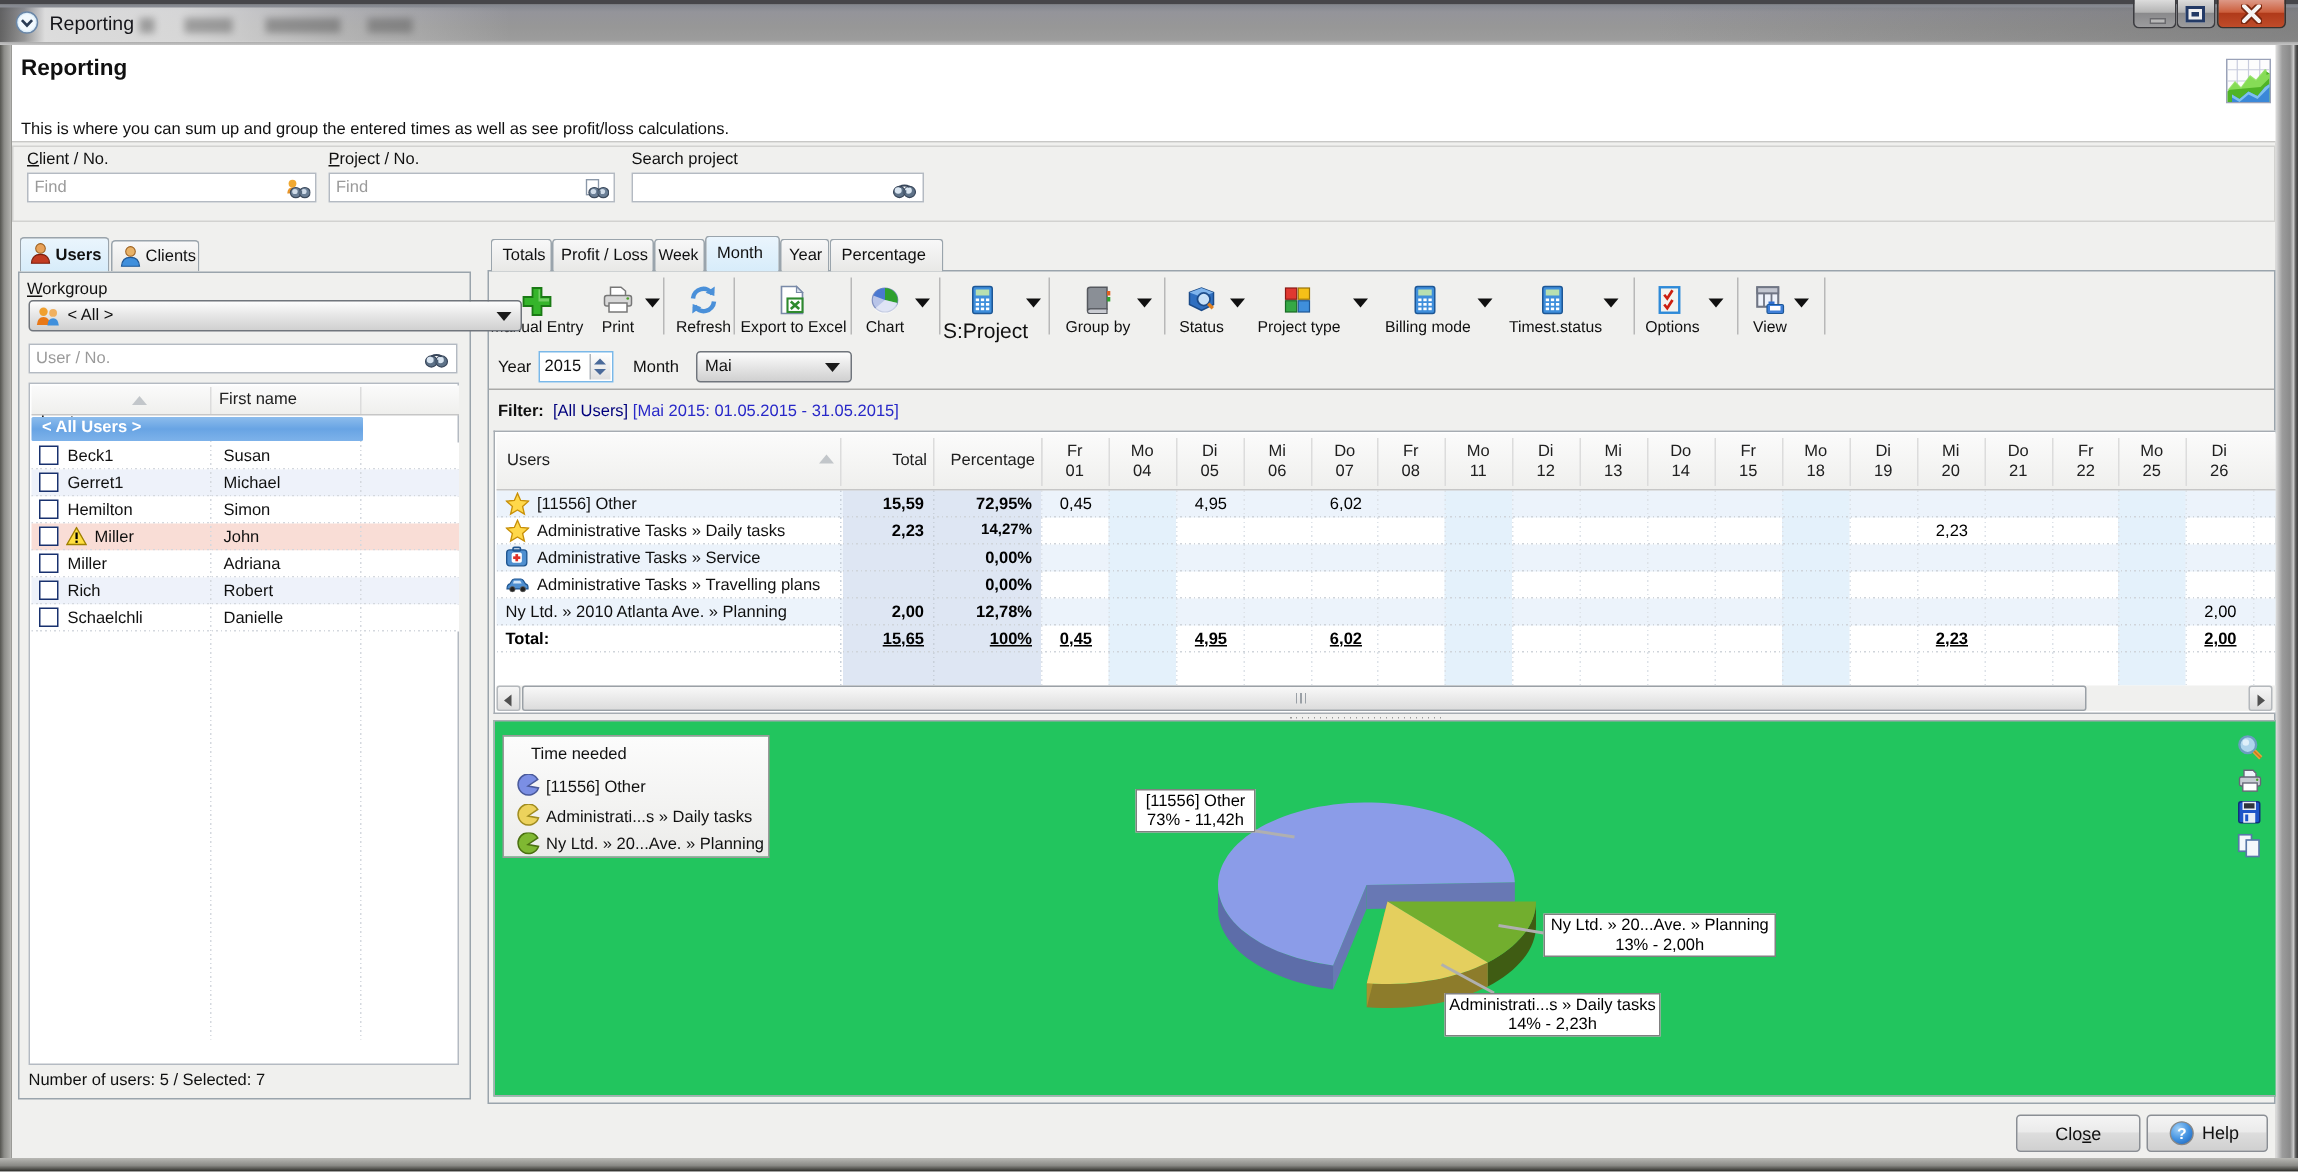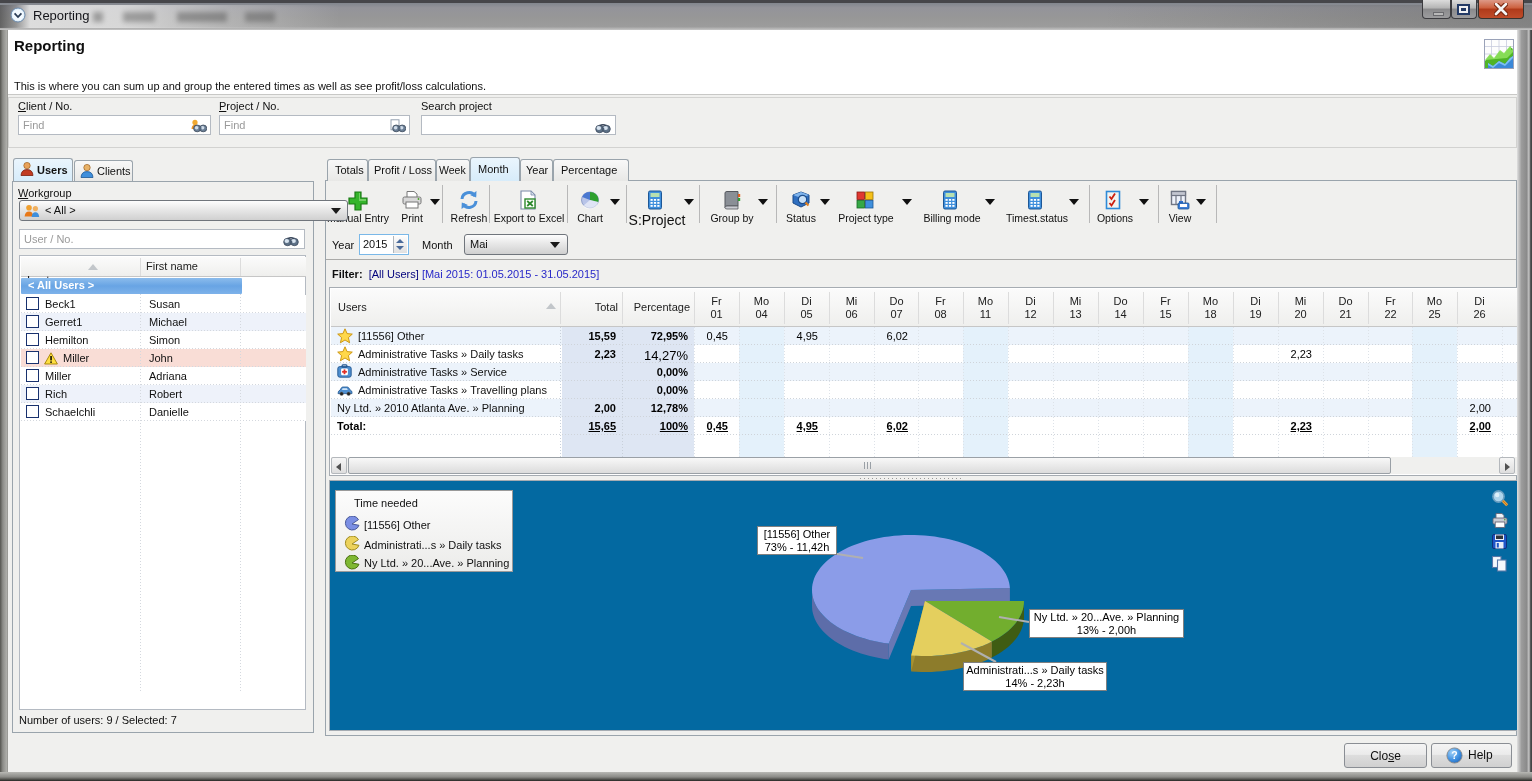--- a/index.html
+++ b/index.html
@@ -184,21 +184,21 @@
 <div style="position:absolute;left:129px;top:132px;font-size:11px;color:#101010">Robert</div>
 <div style="position:absolute;left:1px;top:146px;width:285px;height:1px;background-image:repeating-linear-gradient(90deg,#d4d8de 0 1px,transparent 1px 3px)"></div>
 <div style="position:absolute;left:1px;top:147px;width:285px;height:18px;background:#ffffff"></div>
 <div style="position:absolute;left:6px;top:149px;width:13px;height:13px;background:#fff;border:1px solid #18316e"></div>
 <div style="position:absolute;left:25px;top:150px;font-size:11px;color:#101010">Schaelchli</div>
 <div style="position:absolute;left:129px;top:150px;font-size:11px;color:#101010">Danielle</div>
 <div style="position:absolute;left:1px;top:164px;width:285px;height:1px;background-image:repeating-linear-gradient(90deg,#d4d8de 0 1px,transparent 1px 3px)"></div>
   <div style="position:absolute;left:120px;top:38px;width:1px;height:399px;background-image:repeating-linear-gradient(#d4d8de 0 1px,transparent 1px 3px)"></div>
   <div style="position:absolute;left:220px;top:38px;width:1px;height:399px;background-image:repeating-linear-gradient(#d4d8de 0 1px,transparent 1px 3px)"></div>
 </div>
-<div class="abs" style="left:19px;top:714px;font-size:11px;color:#101010;z-index:3">Number of users: 9 / Selected: 7</div>
+<div class="abs" style="left:19px;top:714px;font-size:11px;color:#101010;z-index:3">Number of users: 5 / Selected: 7</div>
 
 <div class="abs" style="left:325px;top:180px;width:1192px;height:556px;background:#f0f0ee;border:1px solid #9aa4ac"></div>
 
 <div class="abs" style="left:327px;top:159px;width:41px;height:22px;background:linear-gradient(#f8f8f8,#e8e8e6);border:1px solid #9aa4ac;border-bottom:none;border-radius:3px 3px 0 0"></div>
 <div class="abs" style="left:335px;top:164px;font-size:11px;color:#101010">Totals</div>
 <div class="abs" style="left:368px;top:159px;width:68px;height:22px;background:linear-gradient(#f8f8f8,#e8e8e6);border:1px solid #9aa4ac;border-bottom:none;border-radius:3px 3px 0 0"></div>
 <div class="abs" style="left:374px;top:164px;font-size:11px;color:#101010">Profit / Loss</div>
 <div class="abs" style="left:436px;top:159px;width:34px;height:22px;background:linear-gradient(#f8f8f8,#e8e8e6);border:1px solid #9aa4ac;border-bottom:none;border-radius:3px 3px 0 0"></div>
 <div class="abs" style="left:439px;top:164px;font-size:10.5px;color:#101010">Week</div>
 <div class="abs" style="left:470px;top:157px;width:50px;height:24px;background:linear-gradient(#eaf5fd,#d7ecfa);border:1px solid #9aa4ac;border-bottom:none;border-radius:3px 3px 0 0;z-index:2"></div>
@@ -445,21 +445,21 @@
 <div style="position:absolute;left:294px;top:42px;width:64px;text-align:right;font-size:11px;font-weight:bold">72,95%</div>
 <div style="position:absolute;left:364px;top:42px;width:34px;text-align:right;font-size:11px">0,45</div>
 <div style="position:absolute;left:454px;top:42px;width:34px;text-align:right;font-size:11px">4,95</div>
 <div style="position:absolute;left:544px;top:42px;width:34px;text-align:right;font-size:11px">6,02</div>
 <div style="position:absolute;left:1px;top:56px;width:1186px;height:1px;background-image:repeating-linear-gradient(90deg,#cfd4da 0 1px,transparent 1px 3px)"></div>
 <div style="position:absolute;left:7px;top:58px;width:16px;height:16px"><svg width="16" height="16" viewBox="0 0 16 16" style="">
 <path d="M8,0.8 L10.1,5.6 L15.3,6.1 L11.4,9.6 L12.6,14.8 L8,12 L3.4,14.8 L4.6,9.6 L0.7,6.1 L5.9,5.6 Z" fill="#ffd84a" stroke="#c89008" stroke-width="0.9"></path>
 </svg></div>
 <div style="position:absolute;left:28px;top:60px;font-size:11px;color:#101010;white-space:nowrap">Administrative Tasks&nbsp;»&nbsp;Daily tasks</div>
 <div style="position:absolute;left:232px;top:60px;width:54px;text-align:right;font-size:11px;font-weight:bold">2,23</div>
-<div style="position:absolute;left:294px;top:60px;width:64px;text-align:right;font-size:13px;font-weight:normal">14,27%</div>
+<div style="position:absolute;left:294px;top:60px;width:64px;text-align:right;font-size:10px;font-weight:bold">14,27%</div>
 <div style="position:absolute;left:948px;top:60px;width:34px;text-align:right;font-size:11px">2,23</div>
 <div style="position:absolute;left:1px;top:74px;width:1186px;height:1px;background-image:repeating-linear-gradient(90deg,#cfd4da 0 1px,transparent 1px 3px)"></div>
 <div style="position:absolute;left:7px;top:76px;width:16px;height:16px"><svg width="15" height="14" viewBox="0 0 15 14" style="">
 <rect x="0.8" y="2.6" width="13.4" height="10.6" rx="2" fill="#4f8fd0" stroke="#1f5590" stroke-width="0.9"></rect>
 <rect x="5" y="0.9" width="5" height="2.4" rx="1" fill="none" stroke="#1f5590" stroke-width="1.1"></rect>
 <rect x="4.1" y="4.4" width="6.8" height="6.8" rx="1.2" fill="#fff"></rect>
 <rect x="6.6" y="5.4" width="1.8" height="4.8" fill="#e03028"></rect>
 <rect x="5.1" y="6.9" width="4.8" height="1.8" fill="#e03028"></rect>
 </svg></div>
 <div style="position:absolute;left:28px;top:78px;font-size:11px;color:#101010;white-space:nowrap">Administrative Tasks&nbsp;»&nbsp;Service</div>
@@ -494,21 +494,21 @@
   <span style="position:absolute;left:5px;top:6px;width:0;height:0;border-top:4px solid transparent;border-bottom:4px solid transparent;border-right:5px solid #505050"></span>
   <span style="position:absolute;left:17px;top:0;width:1043px;height:17px;background:linear-gradient(#f8f8f8,#dcdcdc);border:1px solid #9aa0a6;border-radius:2px"></span>
   <span style="position:absolute;left:533px;top:5px;width:8px;height:7px;background-image:repeating-linear-gradient(90deg,#9aa0a6 0 1px,transparent 1px 3px)"></span>
   <span style="position:absolute;right:2px;top:0;width:16px;height:17px;background:linear-gradient(#f6f6f6,#dedede);border:1px solid #b4b8bc;border-radius:2px"></span>
   <span style="position:absolute;right:7px;top:6px;width:0;height:0;border-top:4px solid transparent;border-bottom:4px solid transparent;border-left:5px solid #505050"></span>
 </div>
 </div>
 
 <div class="abs" style="left:860px;top:478px;width:104px;height:1px;background-image:repeating-linear-gradient(90deg,#9a9a9a 0 1px,transparent 1px 4px)"></div>
 
-<div class="abs" style="left:329px;top:480px;width:1188px;height:251px;background:#0369a1;border:1px solid #a6acb2;border-right:none">
+<div class="abs" style="left:329px;top:480px;width:1188px;height:251px;background:#22c55e;border:1px solid #a6acb2;border-right:none">
 <svg width="1188" height="251" viewBox="0 0 1188 251" style="position:absolute;left:0;top:0">
 <path d="M558.7,162.6 L553.9,161.9 L549.1,161.1 L544.4,160.1 L539.9,159.0 L535.4,157.8 L531.0,156.5 L526.8,155.0 L522.7,153.4 L518.7,151.7 L514.9,149.9 L511.3,148.0 L507.8,146.0 L504.5,143.9 L501.5,141.8 L498.6,139.5 L495.9,137.1 L493.5,134.7 L491.3,132.2 L489.3,129.7 L487.5,127.1 L486.0,124.5 L484.7,121.8 L483.7,119.1 L482.9,116.3 L482.3,113.6 L482.1,110.8 L482.0,108.0 L482.0,124.0 L482.1,126.8 L482.3,129.6 L482.9,132.3 L483.7,135.1 L484.7,137.8 L486.0,140.5 L487.5,143.1 L489.3,145.7 L491.3,148.2 L493.5,150.7 L495.9,153.1 L498.6,155.5 L501.5,157.8 L504.5,159.9 L507.8,162.0 L511.3,164.0 L514.9,165.9 L518.7,167.7 L522.7,169.4 L526.8,171.0 L531.0,172.5 L535.4,173.8 L539.9,175.0 L544.4,176.1 L549.1,177.1 L553.9,177.9 L558.7,178.6 Z" fill="#5d6da9"></path>
 <path d="M581.0,109.0 L558.7,162.6 L558.7,178.6 L581.0,125.0 Z" fill="#6878b4"></path>
 <path d="M581.0,109.0 L679.9,107.1 L679.9,123.1 L581.0,125.0 Z" fill="#6878b4"></path>
 <path d="M581.0,109.0 L558.7,162.6 L553.8,161.9 L548.9,161.0 L544.1,160.0 L539.4,158.9 L534.8,157.6 L530.3,156.2 L526.0,154.7 L521.8,153.1 L517.8,151.3 L513.9,149.5 L510.2,147.5 L506.8,145.4 L503.5,143.2 L500.4,140.9 L497.5,138.6 L494.9,136.1 L492.5,133.6 L490.3,131.0 L488.4,128.4 L486.7,125.7 L485.3,123.0 L484.1,120.2 L483.2,117.4 L482.5,114.6 L482.1,111.8 L482.0,108.9 L482.1,106.1 L482.5,103.2 L483.2,100.4 L484.1,97.6 L485.3,94.8 L486.8,92.1 L488.5,89.4 L490.4,86.8 L492.6,84.2 L495.0,81.7 L497.7,79.3 L500.6,76.9 L503.7,74.7 L507.0,72.5 L510.5,70.4 L514.2,68.4 L518.0,66.6 L522.1,64.8 L526.3,63.2 L530.6,61.7 L535.1,60.3 L539.7,59.0 L544.4,57.9 L549.2,56.9 L554.1,56.1 L559.0,55.4 L564.1,54.8 L569.1,54.4 L574.2,54.1 L579.4,54.0 L584.5,54.0 L589.6,54.2 L594.7,54.5 L599.7,55.0 L604.7,55.6 L609.7,56.4 L614.5,57.3 L619.3,58.3 L624.0,59.5 L628.5,60.8 L633.0,62.2 L637.3,63.7 L641.4,65.4 L645.4,67.2 L649.2,69.1 L652.8,71.1 L656.2,73.2 L659.5,75.5 L662.5,77.8 L665.3,80.1 L667.8,82.6 L670.2,85.1 L672.3,87.7 L674.2,90.4 L675.8,93.1 L677.1,95.8 L678.2,98.6 L679.1,101.4 L679.6,104.2 L679.9,107.1 L581.0,109.0 Z" fill="#8b9ce8"></path>
 <path d="M694.0,120.0 L693.9,122.8 L693.5,125.7 L692.8,128.5 L691.9,131.3 L690.7,134.1 L689.3,136.8 L687.6,139.5 L685.6,142.2 L683.4,144.7 L681.0,147.2 L678.4,149.7 L675.5,152.0 L672.4,154.3 L669.1,156.5 L665.6,158.6 L661.9,160.6 L661.9,176.6 L665.6,174.6 L669.1,172.5 L672.4,170.3 L675.5,168.0 L678.4,165.7 L681.0,163.2 L683.4,160.7 L685.6,158.2 L687.6,155.5 L689.3,152.8 L690.7,150.1 L691.9,147.3 L692.8,144.5 L693.5,141.7 L693.9,138.8 L694.0,136.0 Z" fill="#3f5c13"></path>
 <path d="M595.0,120.0 L694.0,120.0 L693.9,122.8 L693.5,125.7 L692.8,128.5 L691.9,131.3 L690.7,134.1 L689.3,136.8 L687.6,139.5 L685.6,142.2 L683.4,144.7 L681.0,147.2 L678.4,149.7 L675.5,152.0 L672.4,154.3 L669.1,156.5 L665.6,158.6 L661.9,160.6 L595.0,120.0 Z" fill="#72ae2e"></path>
 <path d="M661.9,160.6 L658.0,162.4 L654.0,164.2 L649.8,165.8 L645.4,167.3 L640.9,168.7 L636.3,170.0 L631.6,171.1 L626.8,172.1 L621.9,172.9 L616.9,173.6 L611.9,174.2 L606.8,174.6 L601.7,174.9 L596.6,175.0 L591.4,175.0 L586.3,174.8 L581.2,174.5 L581.2,190.5 L586.3,190.8 L591.4,191.0 L596.6,191.0 L601.7,190.9 L606.8,190.6 L611.9,190.2 L616.9,189.6 L621.9,188.9 L626.8,188.1 L631.6,187.1 L636.3,186.0 L640.9,184.7 L645.4,183.3 L649.8,181.8 L654.0,180.2 L658.0,178.4 L661.9,176.6 Z" fill="#8d7c2b"></path>
 <path d="M595.0,120.0 L581.2,174.5 L581.2,190.5 L595.0,136.0 Z" fill="#a8922f"></path>
 <path d="M595.0,120.0 L661.9,160.6 L658.0,162.4 L654.0,164.2 L649.8,165.8 L645.4,167.3 L640.9,168.7 L636.3,170.0 L631.6,171.1 L626.8,172.1 L621.9,172.9 L616.9,173.6 L611.9,174.2 L606.8,174.6 L601.7,174.9 L596.6,175.0 L591.4,175.0 L586.3,174.8 L581.2,174.5 L595.0,120.0 Z" fill="#e4cf5e"></path>

